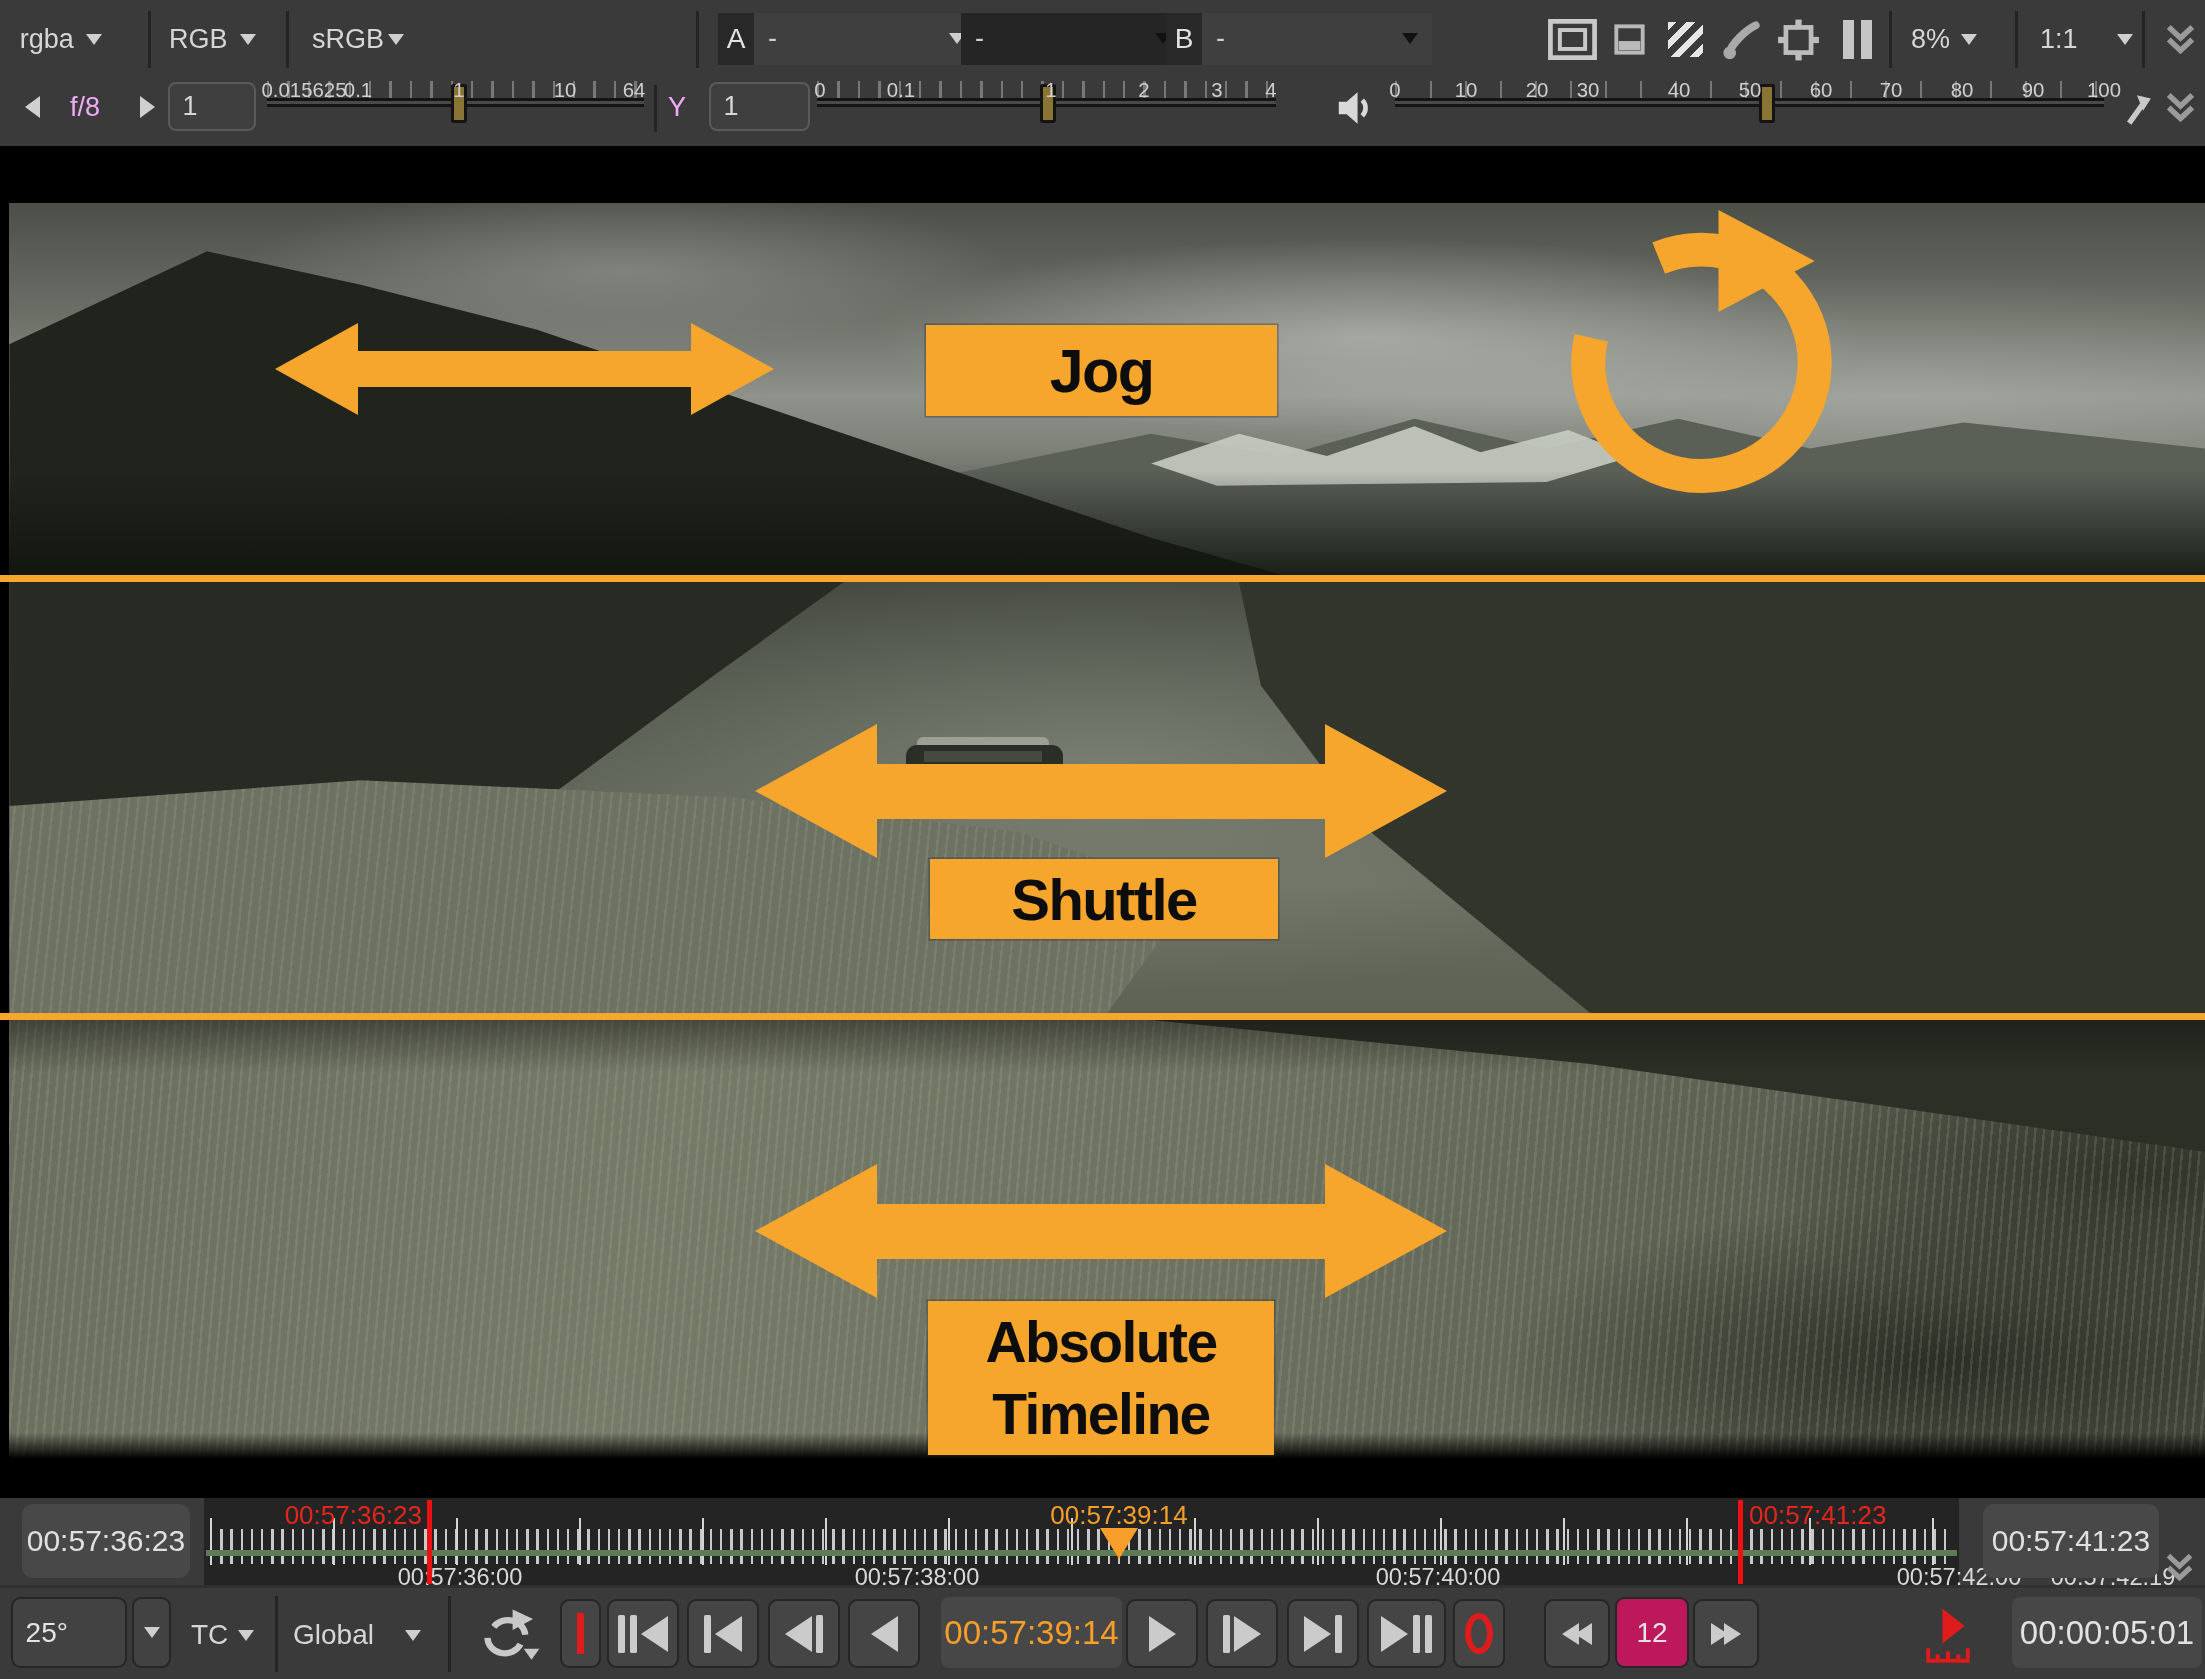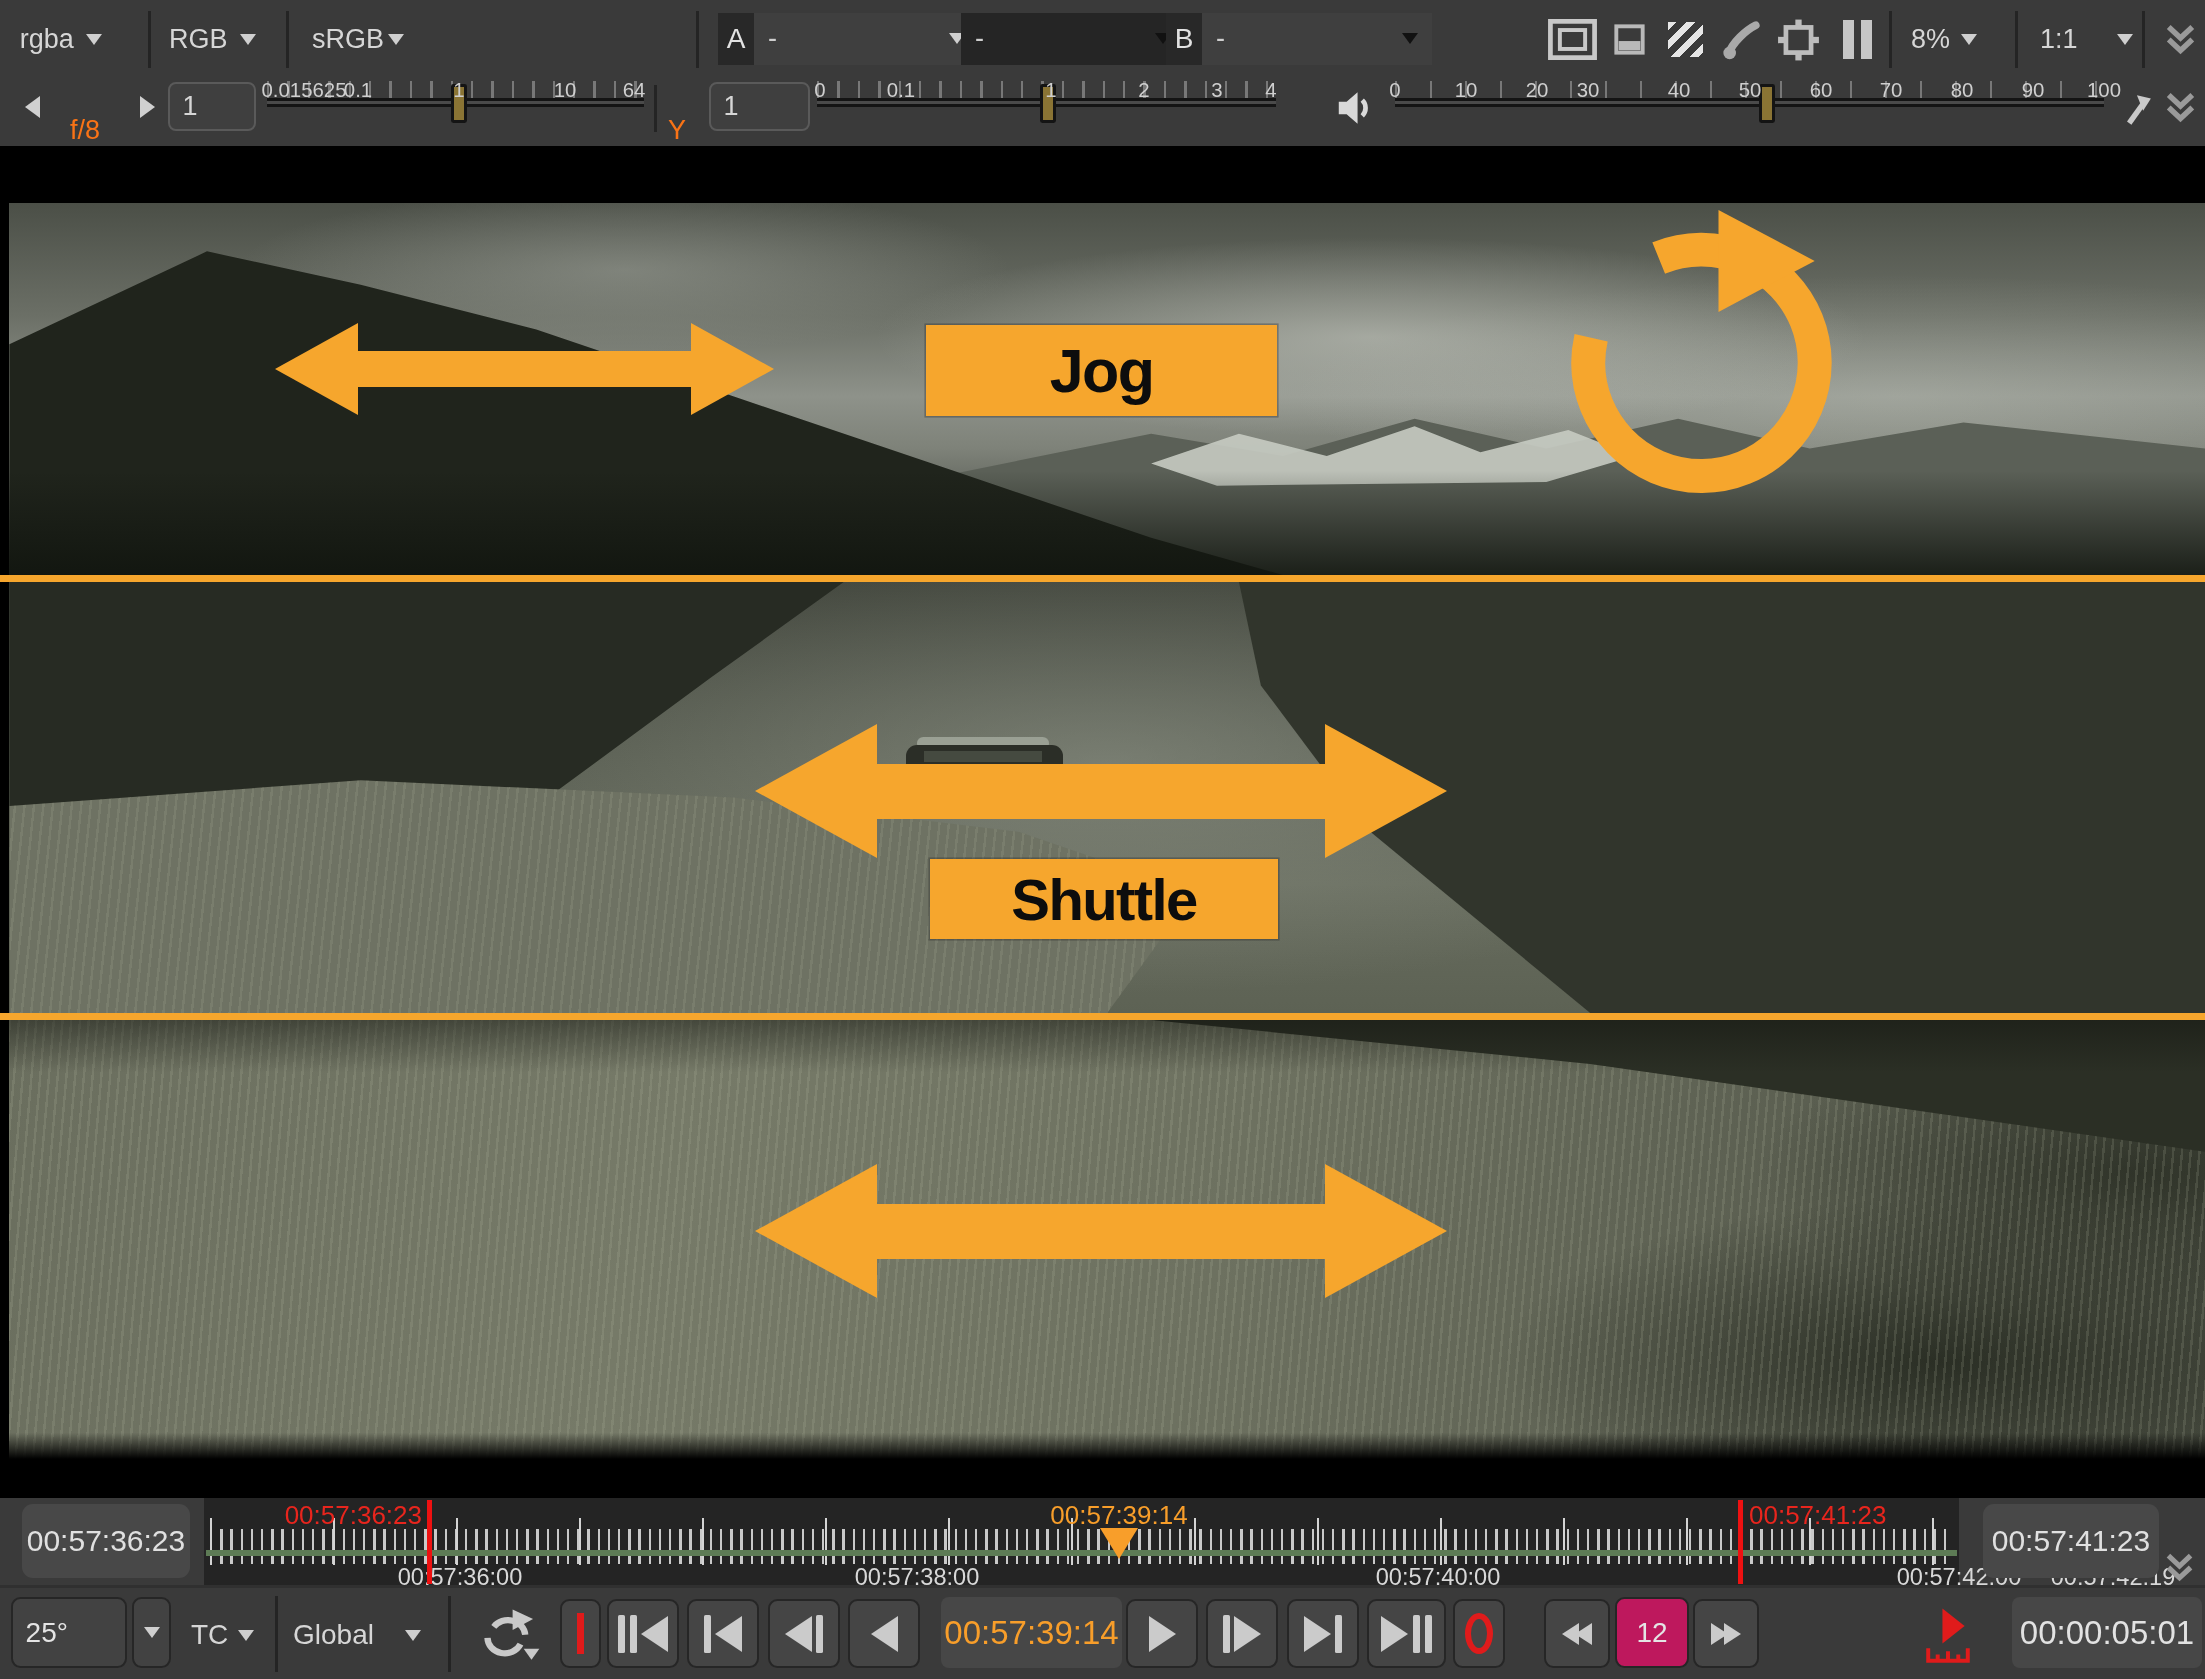--- a/index.html
+++ b/index.html
@@ -13,21 +13,21 @@
   .caret.dark{border-top-color:#111;}
   .vsep{position:absolute;top:11px;width:3.1px;height:57px;background:#242424;}
   .abox{position:absolute;top:12.6px;height:52px;display:flex;align-items:center;}
   .abox .tag{width:36px;height:52px;background:#282828;display:flex;align-items:center;justify-content:center;font-size:28px;color:#e2e2e2;}
   .abox .val{height:52px;background:#3f3f3f;display:flex;align-items:center;justify-content:space-between;padding:0 14px;font-size:27px;color:#cfcfcf;}
   .abox.mid .val{background:#252525;}
   .icon{position:absolute;top:0;height:79px;display:flex;align-items:center;justify-content:center;}
   .icon svg{display:block;}
   
   .tb2{position:absolute;left:0;top:79px;width:2205px;height:67px;background:#3a3a3a;}
-  .tb2 .txt{position:absolute;font-size:27px;color:#f97316;margin-top:23px;}
+  .tb2 .txt{position:absolute;font-size:27px;color:#f0abfc;}
   .mini-tri-l{width:0;height:0;border-top:11.8px solid transparent;border-bottom:11.8px solid transparent;border-right:15.7px solid #d0d0d0;}
   .mini-tri-r{width:0;height:0;border-top:11.8px solid transparent;border-bottom:11.8px solid transparent;border-left:15.7px solid #d0d0d0;}
   .valbox{position:absolute;top:3.1px;height:49px;border:2.4px solid #5a5a5a;border-radius:7.9px;background:#3f3f3f;
           display:flex;align-items:center;padding-left:12.6px;font-size:27px;color:#d6d6d6;box-sizing:border-box;}
   .track{position:absolute;height:9.4px;border-top:3.1px solid #141414;border-bottom:3.1px solid #141414;background:#4a4a4a;box-sizing:border-box;}
   .tickrow{position:absolute;height:17.3px;background:repeating-linear-gradient(90deg,#787878 0 2.4px,transparent 2.4px 20.4px);}
   .handle{position:absolute;width:15.7px;height:39px;background:#8a7434;border:3.1px solid #141414;border-radius:2.4px;box-sizing:border-box;}
   .ticklabels span{position:absolute;transform:translateX(-50%);font-size:20.4px;color:#cfcfcf;white-space:nowrap;}
   .gainlab span:nth-child(1){left:304px}.gainlab span:nth-child(2){left:358px}.gainlab span:nth-child(3){left:459px}
   .gainlab span:nth-child(4){left:565px}.gainlab span:nth-child(5){left:634px}
@@ -338,20 +338,24 @@
     <div class="band band-bot">
       <div class="dtr"></div>
       <div class="fadeb"></div>
     </div>
 
     <div class="dbl-arrow" style="left:755px;top:961px;width:692px;">
       <span class="hl" style="border-width:67px 122px 67px 0;"></span>
       <span class="shaft" style="height:55px;"></span>
       <span class="hr" style="border-width:67px 0 67px 122px;"></span>
     </div>
+    <div class="ann-label" style="left:928px;top:1098px;width:346px;height:154px;font-size:57px;line-height:72px;">
+      <span>Absolute</span>
+      <span>Timeline</span>
+    </div>
   </div>
 
   <div class="tl">
     <div class="tcbox" style="left:22px;width:168px;">00:57:36:23</div>
     <div class="ruler">
       <div class="ticks"></div>
       <div class="ticks2"></div>
       <div class="cache"></div>
       <div class="rlabels">
           <span>00:57:36:00</span>

